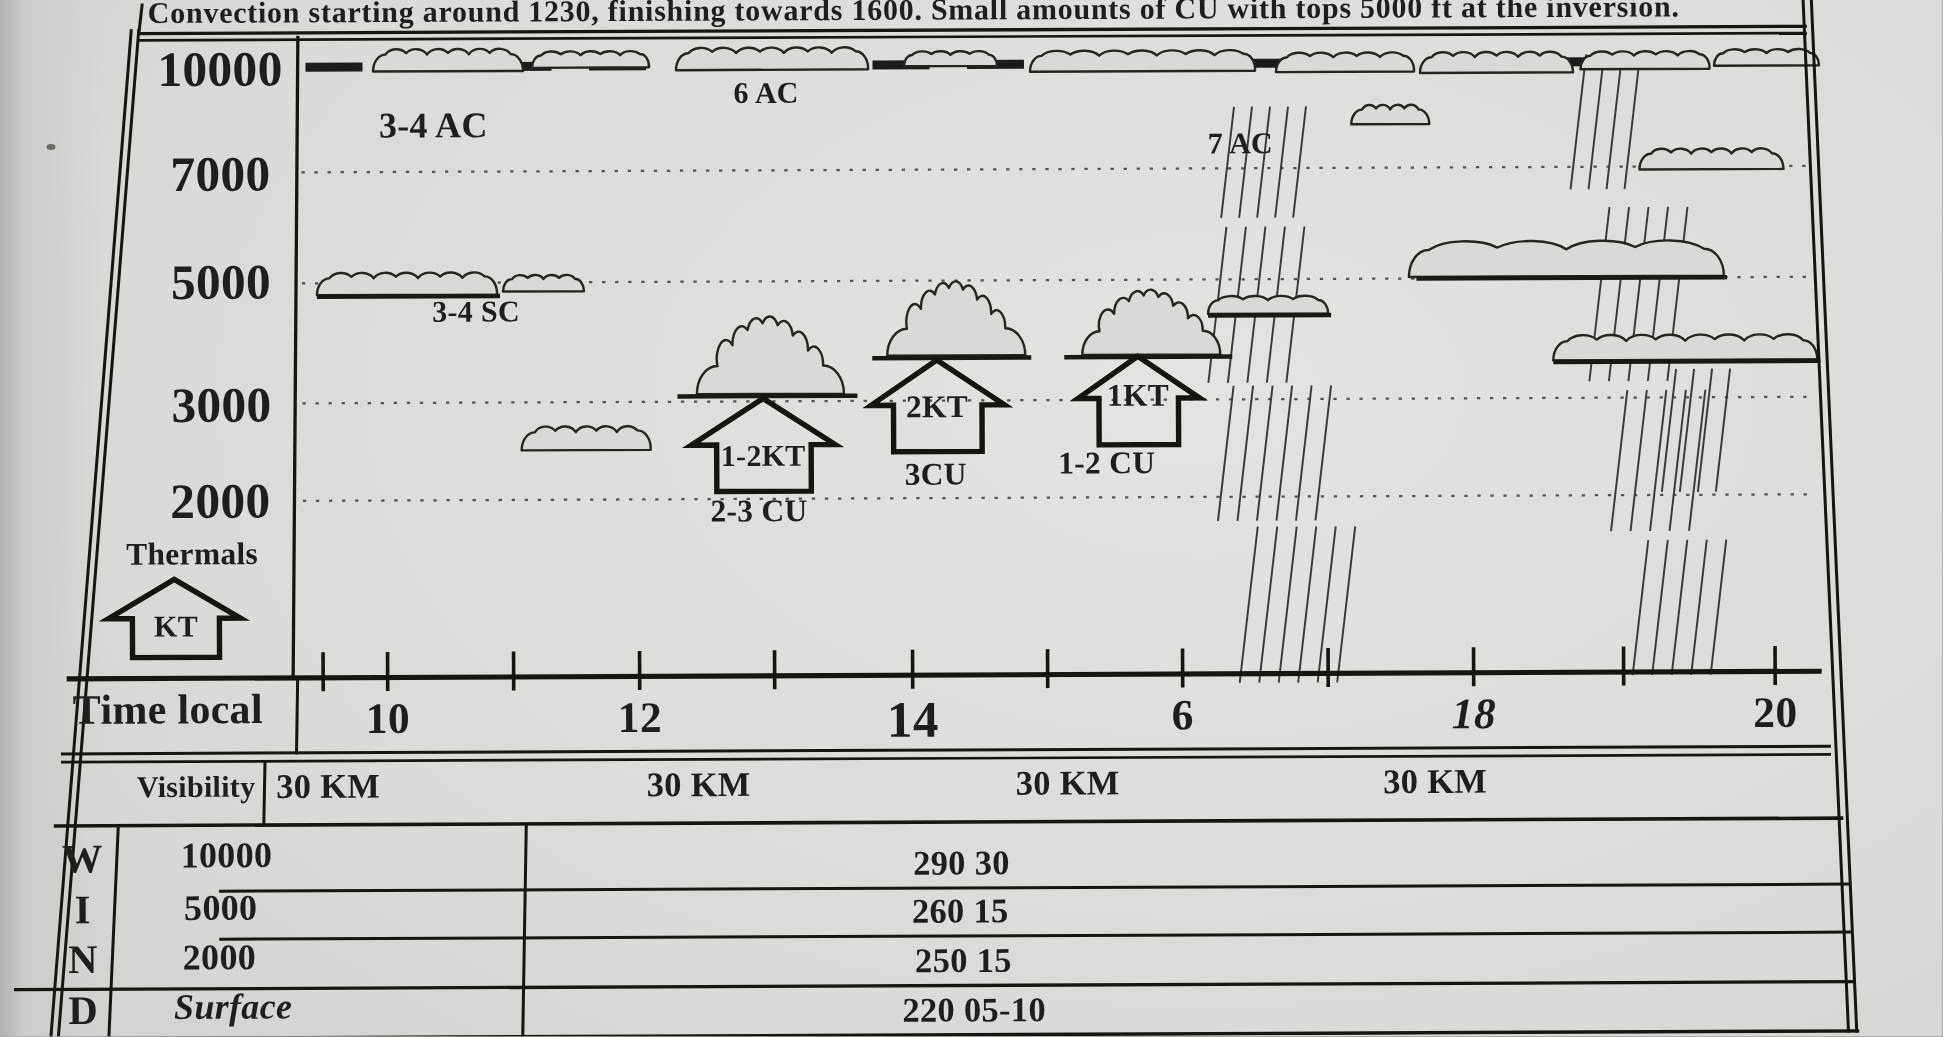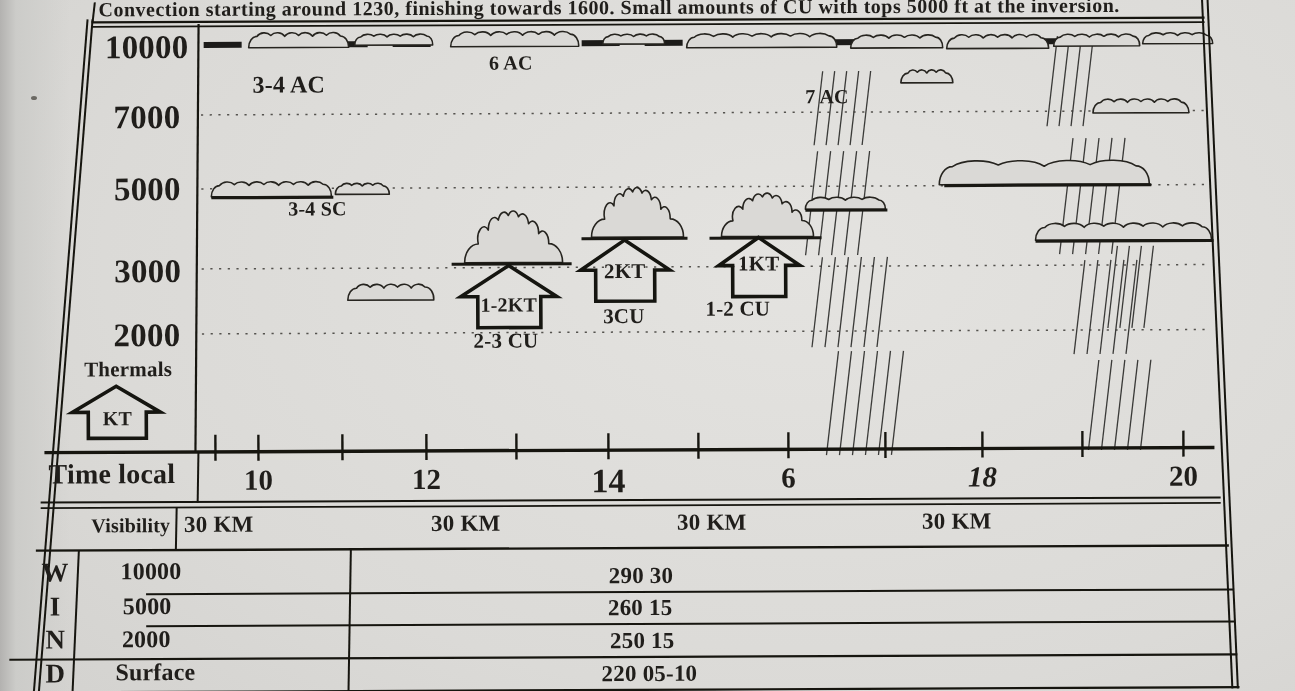--- a/index.html
+++ b/index.html
@@ -198,20 +198,20 @@
     <div class="lbl ctr" style="left:956px;top:511px;font-size:23px;">30 KM</div>
 
     <div class="lbl ctr" style="left:54px;top:556px;font-size:27px;">W</div>
     <div class="lbl ctr" style="left:54px;top:590px;font-size:27px;">I</div>
     <div class="lbl ctr" style="left:54px;top:623px;font-size:27px;">N</div>
     <div class="lbl ctr" style="left:54px;top:657px;font-size:27px;">D</div>
 
     <div class="lbl ctr" style="left:150px;top:557px;font-size:24px;">10000</div>
     <div class="lbl ctr" style="left:146px;top:592px;font-size:24px;">5000</div>
     <div class="lbl ctr" style="left:145px;top:625px;font-size:24px;">2000</div>
-    <div class="lbl ctr" style="left:154px;top:658px;font-size:24px;">Surface</div>
+    <div class="lbl ctr" style="left:154px;top:658px;font-size:24px;font-style:italic;">Surface</div>
 
     <div class="lbl ctr" style="left:640px;top:564px;font-size:23px;">290 30</div>
     <div class="lbl ctr" style="left:639px;top:596px;font-size:23px;">260 15</div>
     <div class="lbl ctr" style="left:641px;top:629px;font-size:23px;">250 15</div>
     <div class="lbl ctr" style="left:648px;top:662px;font-size:23px;">220 05-10</div>
   </div>
 </div>
 
 </body></html>

